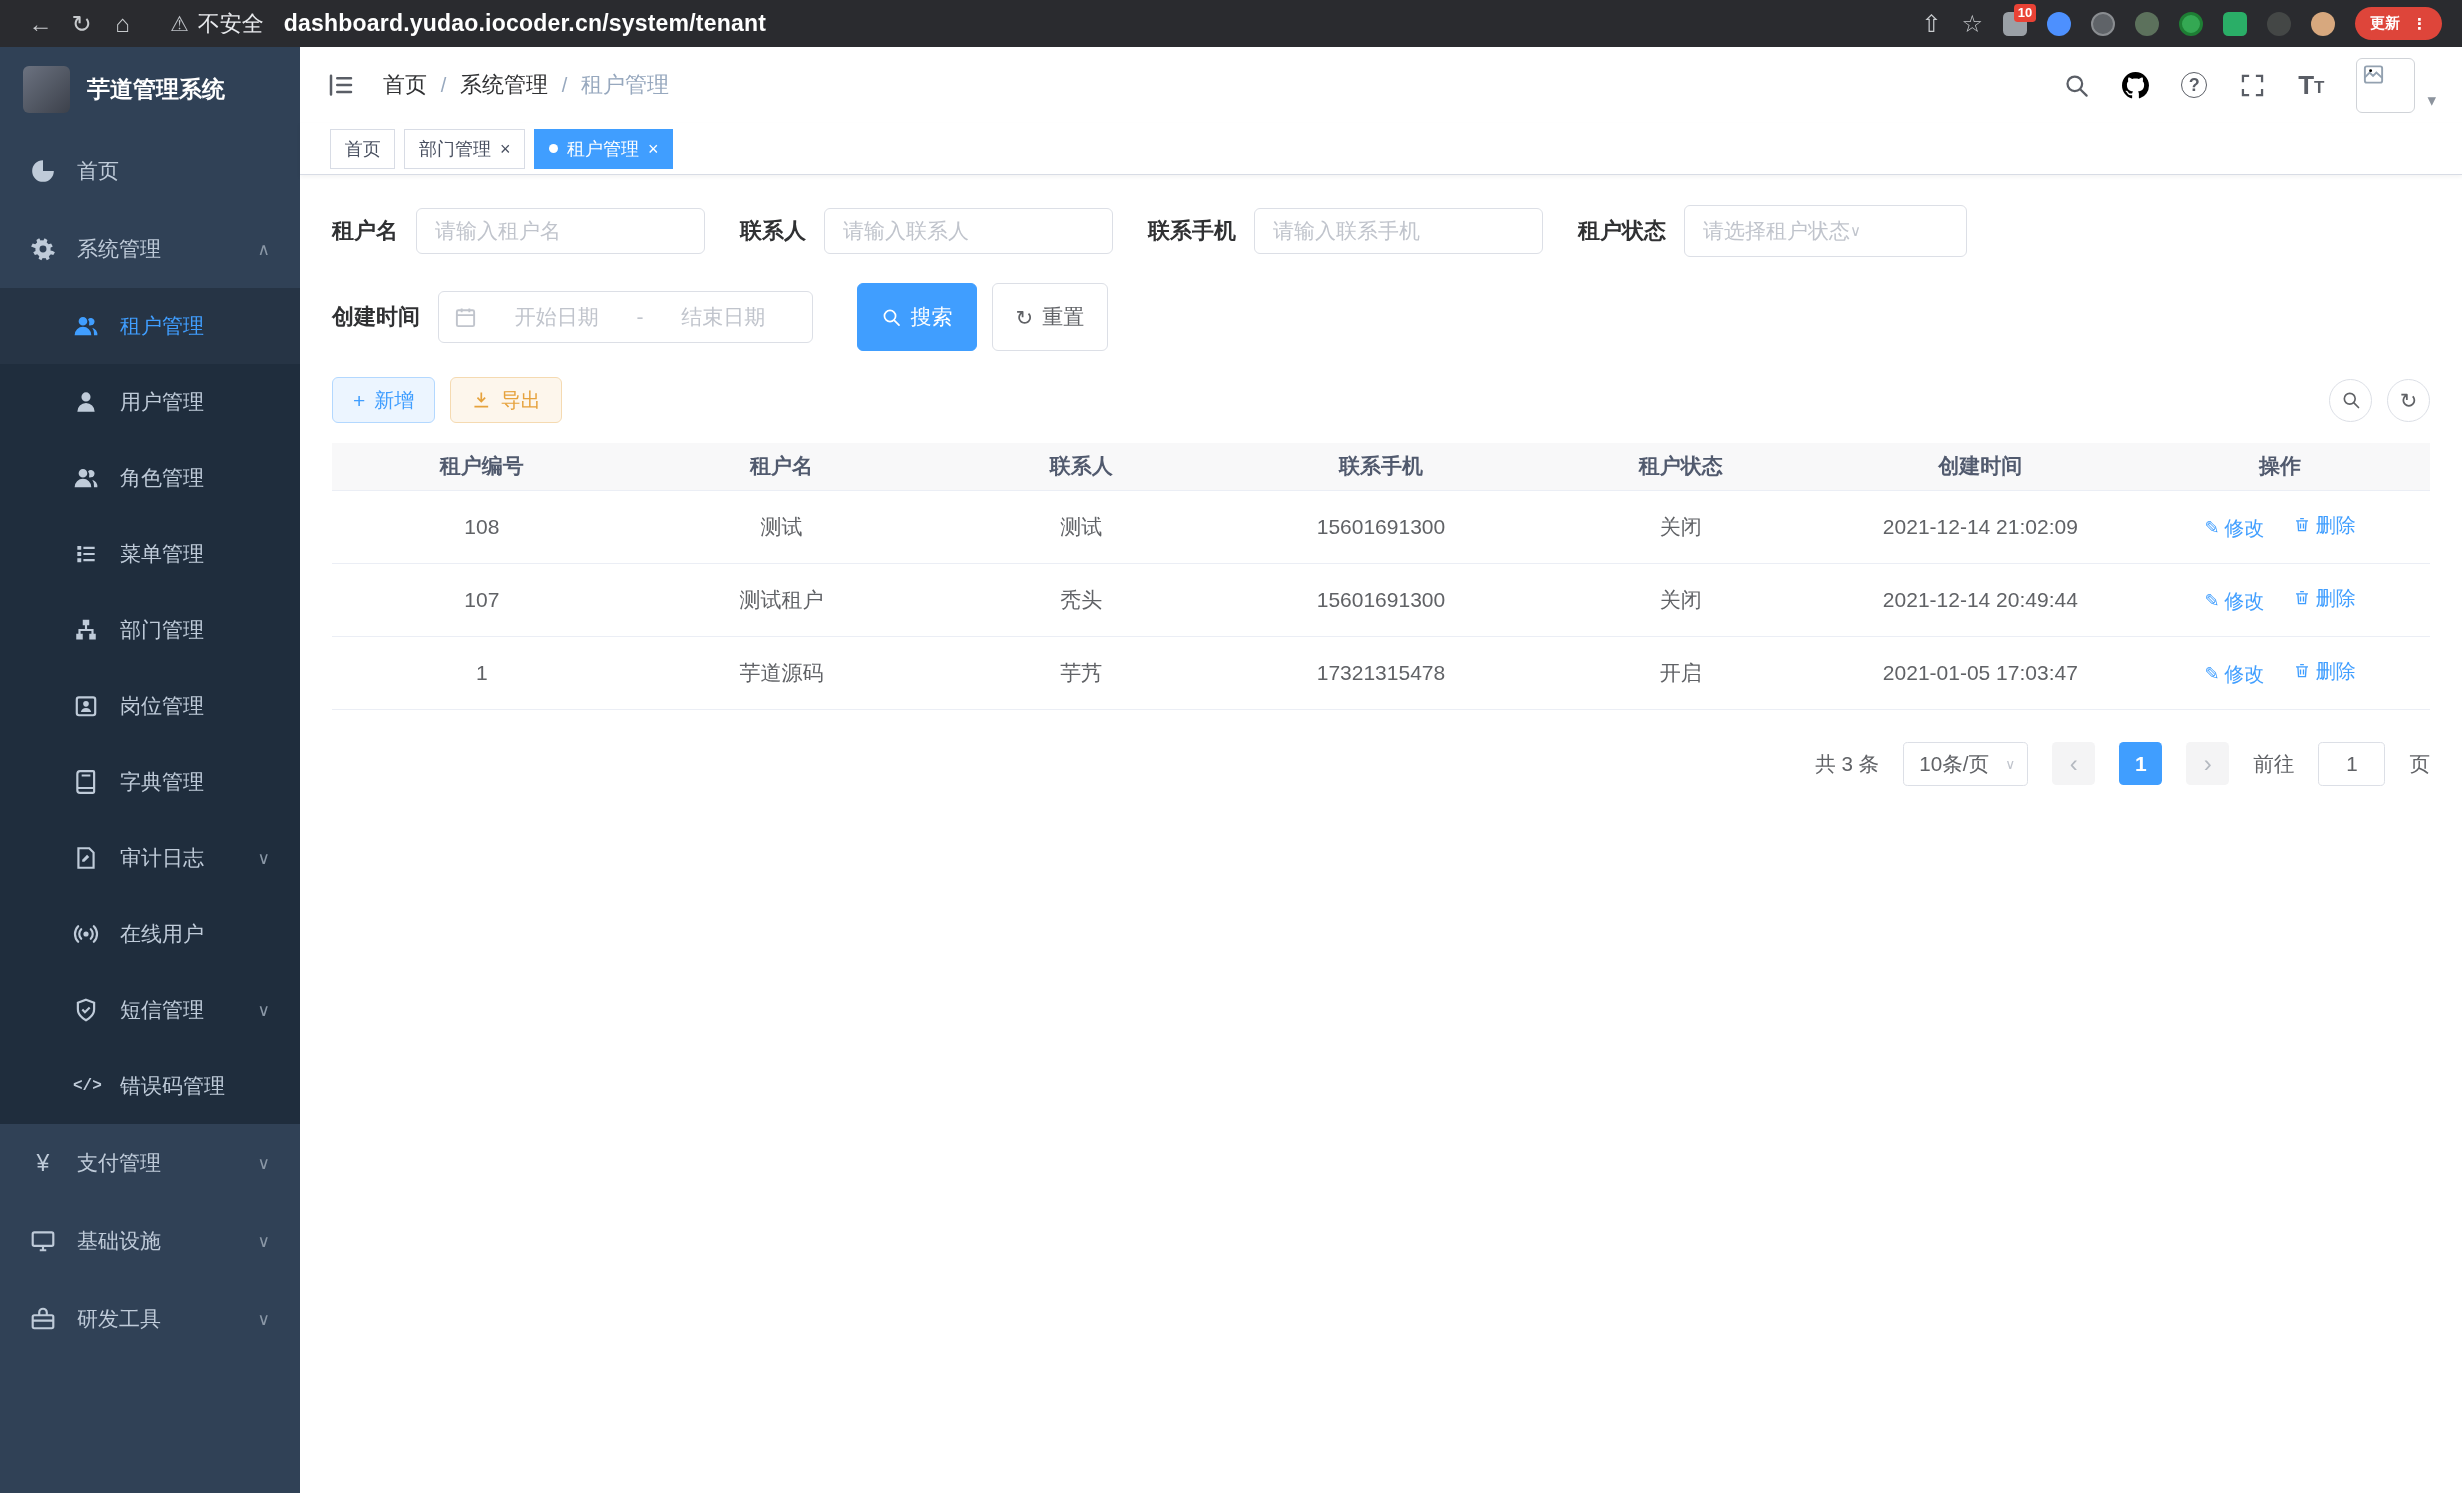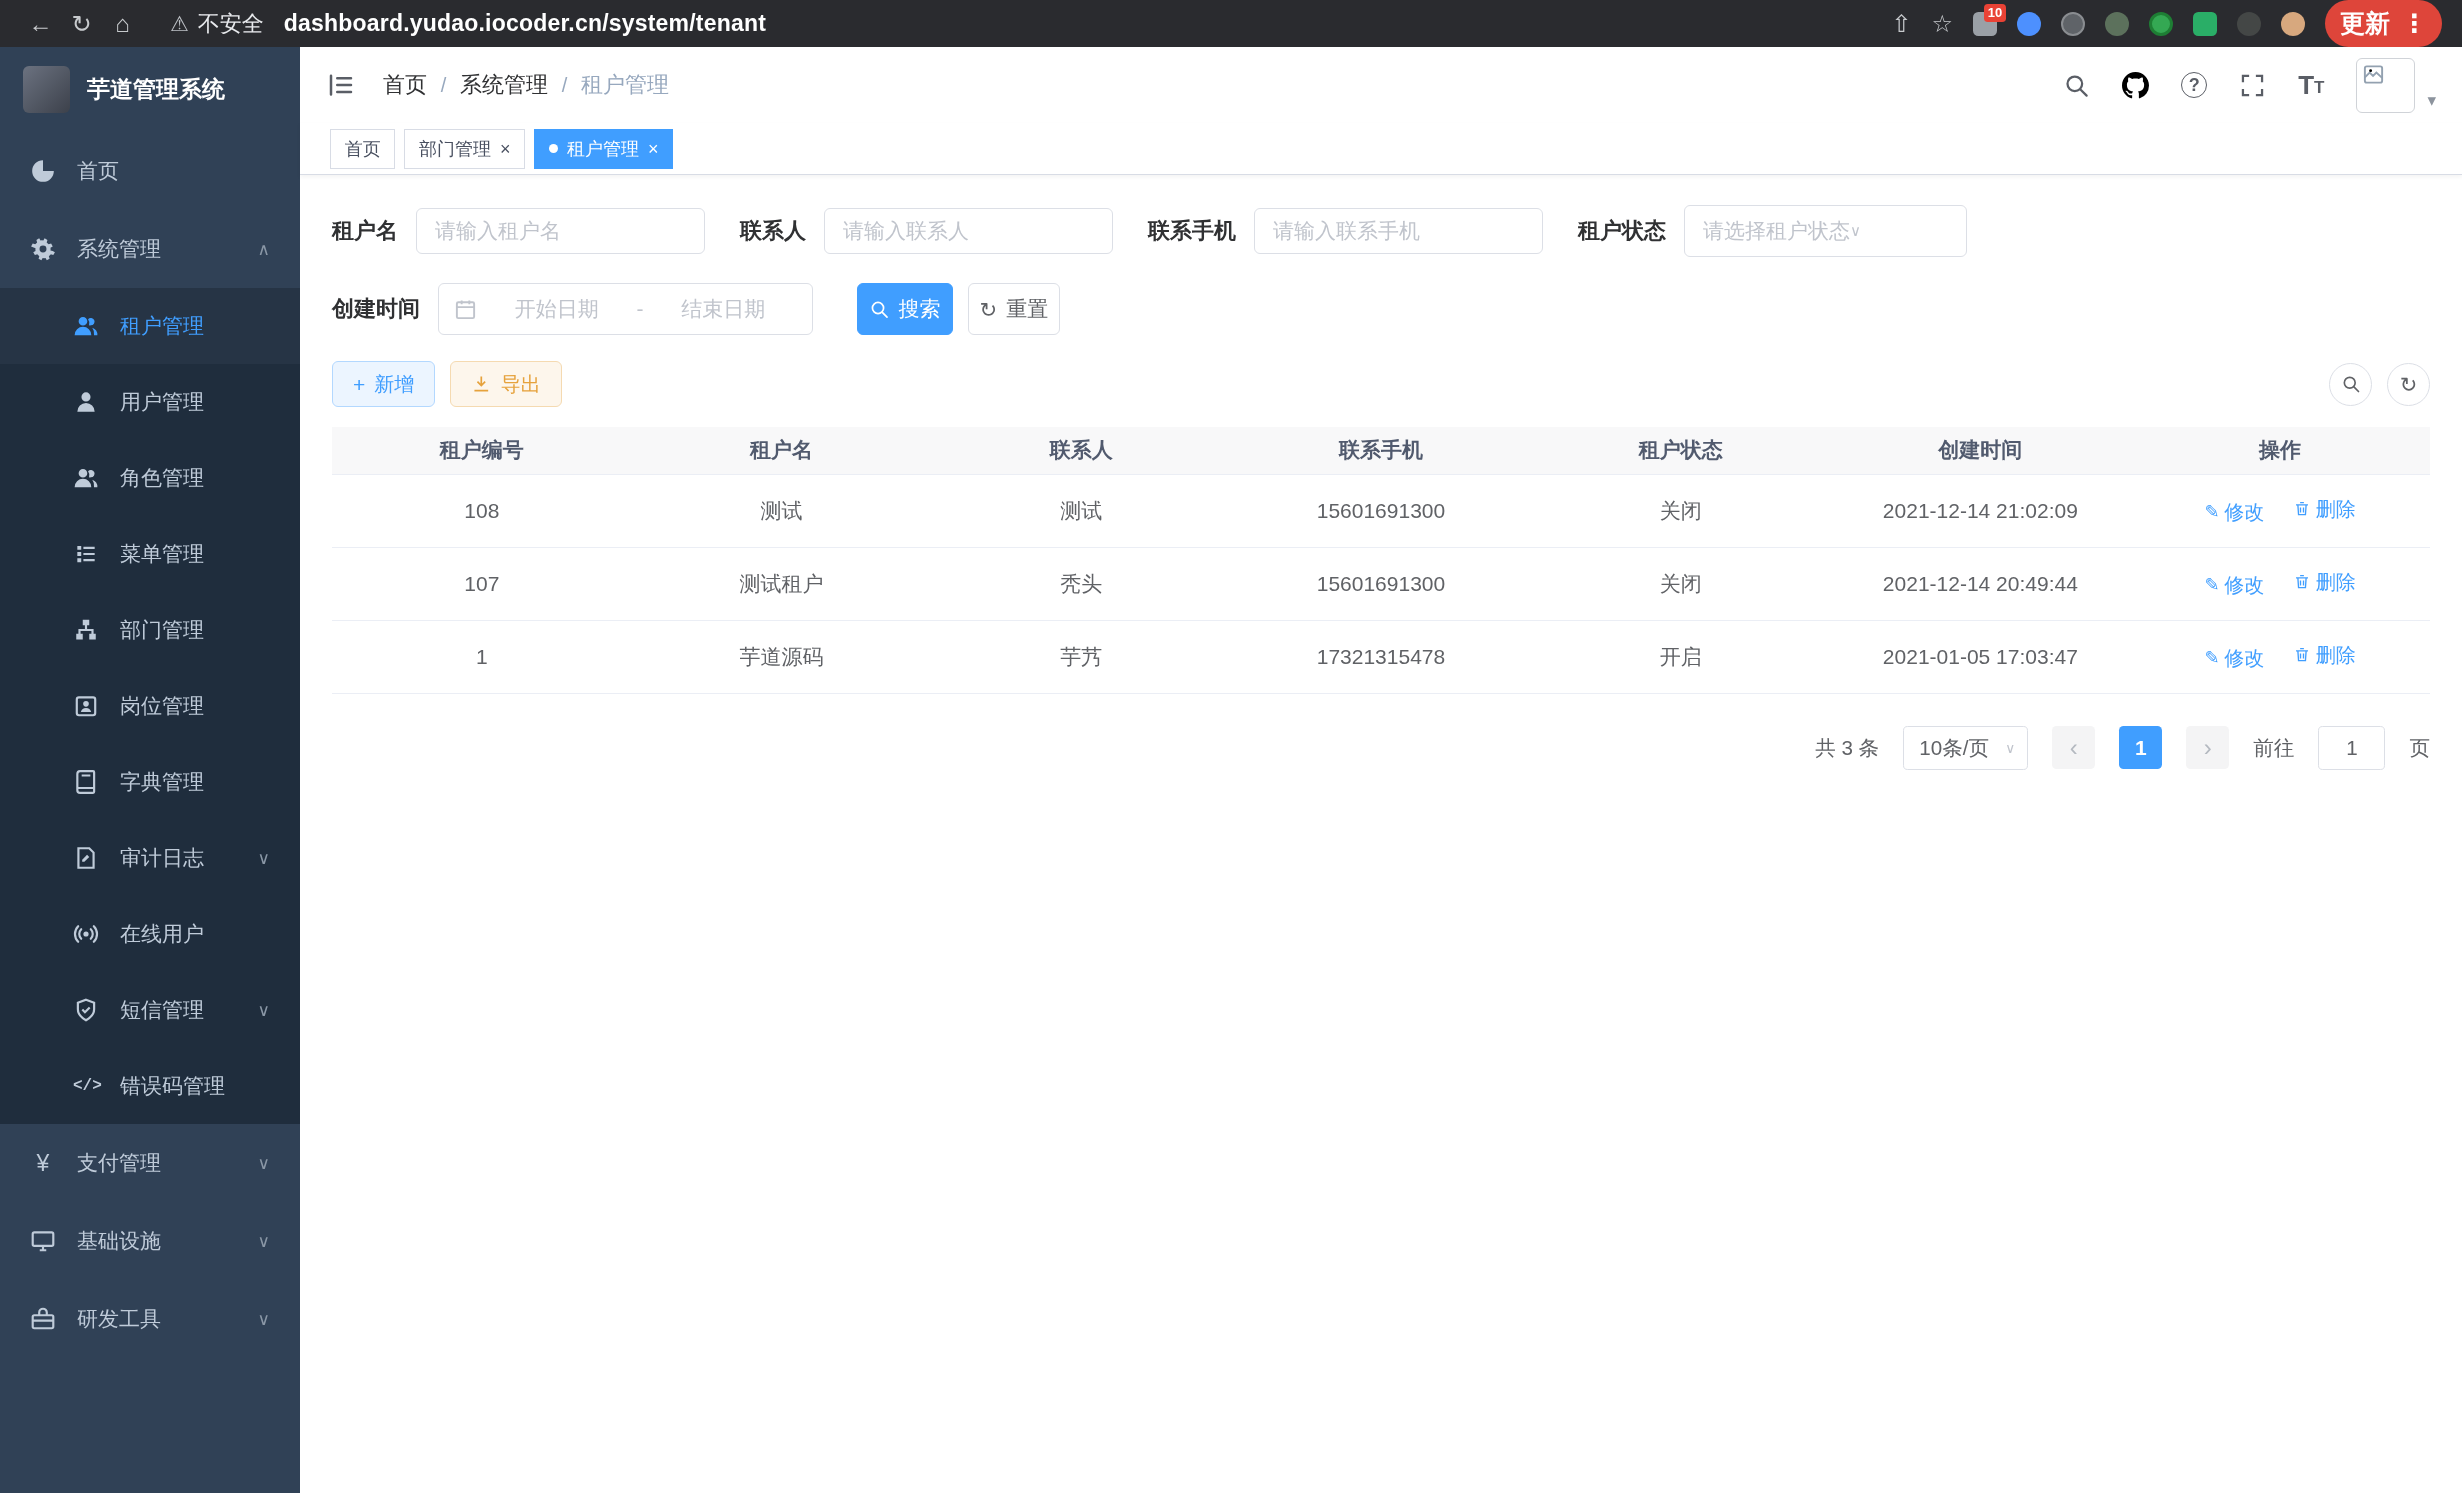--- a/index.html
+++ b/index.html
@@ -13,21 +13,21 @@
   .sec-chip { display:flex; align-items:center; gap:9px; margin-left:27px; font-size:22px; color:#e8eaed; }
   .sec-chip .warn { color:#bdc1c6; font-size:21px; }
   .url { margin-left:20px; font-size:23px; font-weight:600; color:#fff; letter-spacing:0.2px; }
   .chrome-right { margin-left:auto; display:flex; align-items:center; gap:20px; }
   .chrome-right .navic { width:auto; }
   .ext { width:24px; height:24px; border-radius:50%; position:relative; display:inline-block; }
   .ext.sq { border-radius:5.3px; }
   .ext .badge { position:absolute; top:-7.6px; right:-9px; background:#e94235; color:#fff;
     font-size:13px; line-height:1; padding:2.3px 3.8px; border-radius:3.8px; font-weight:700; }
   .update-pill { background:#de453a; color:#fff; border-radius:761px; padding:6.9px 15px;
-    font-size:25px; font-weight:700; display:flex; align-items:center; gap:12px; cursor:pointer; }
+    font-size:15px; font-weight:700; display:flex; align-items:center; gap:12px; cursor:pointer; }
 
   
   .app { display:flex; height:1447px; }
 
   
   .sidebar { width:300px; flex-shrink:0; background:#304156; color:#bfcbd9; overflow:hidden; }
   .logo { height:85px; display:flex; align-items:center; gap:17px; padding:0 23px; }
   .logo-img { width:47px; height:47px; border-radius:6px; background:#565d66;
     background:linear-gradient(135deg,#6b7280 0%,#3c414b 100%); flex-shrink:0; }
   .logo-title { color:#fff; font-size:23px; font-weight:700; white-space:nowrap; }
@@ -79,22 +79,22 @@
   .f-input::placeholder { color:#c0c4cc; }
   .f-select { width:283px; height:52px; border:0.8px solid #dcdfe6; border-radius:6px;
     padding:0 15px 0 18px; display:flex; align-items:center; 
     font-size:21px; color:#c0c4cc; cursor:pointer; background:#fff; }
   .f-select .caret { color:#c0c4cc; font-size:15px; }
   .daterange { width:375px; height:52px; border:0.8px solid #dcdfe6; border-radius:6px;
     display:flex; align-items:center; padding:0 15px; gap:6px; background:#fff; cursor:pointer; }
   .daterange .cic { width:23px; height:23px; color:#c0c4cc; flex-shrink:0; }
   .daterange .dph { flex:1; text-align:center; font-size:21px; color:#c0c4cc; }
   .daterange .dsep { color:#c0c4cc; font-size:21px; }
-  .btn { height:52px; border-radius:6px; display:inline-flex; align-items:center; gap:9px;
-    padding:0 11px; font-size:21px; cursor:pointer; border:0.8px solid transparent; font-family:inherit; }
+  .btn { height:68px; border-radius:6px; display:inline-flex; align-items:center; gap:9px;
+    padding:0 23px; font-size:21px; cursor:pointer; border:0.8px solid transparent; font-family:inherit; }
   .btn-primary { background:#409EFF; color:#fff; border-color:#409EFF; }
   .btn-default { background:#fff; color:#606266; border-color:#dcdfe6; }
   .btn .bic { width:20.6px; height:20.6px; }
   .btn .gly { font-size:21px; line-height:1; }
   .btn-search { margin-left:9px; }
   .btn-reset { margin-left:15px; }
 
   
   .toolbar { display:flex; align-items:center; margin-bottom:20px; }
   .btn-sm { height:46px; font-size:20px; padding:0 20px; }

